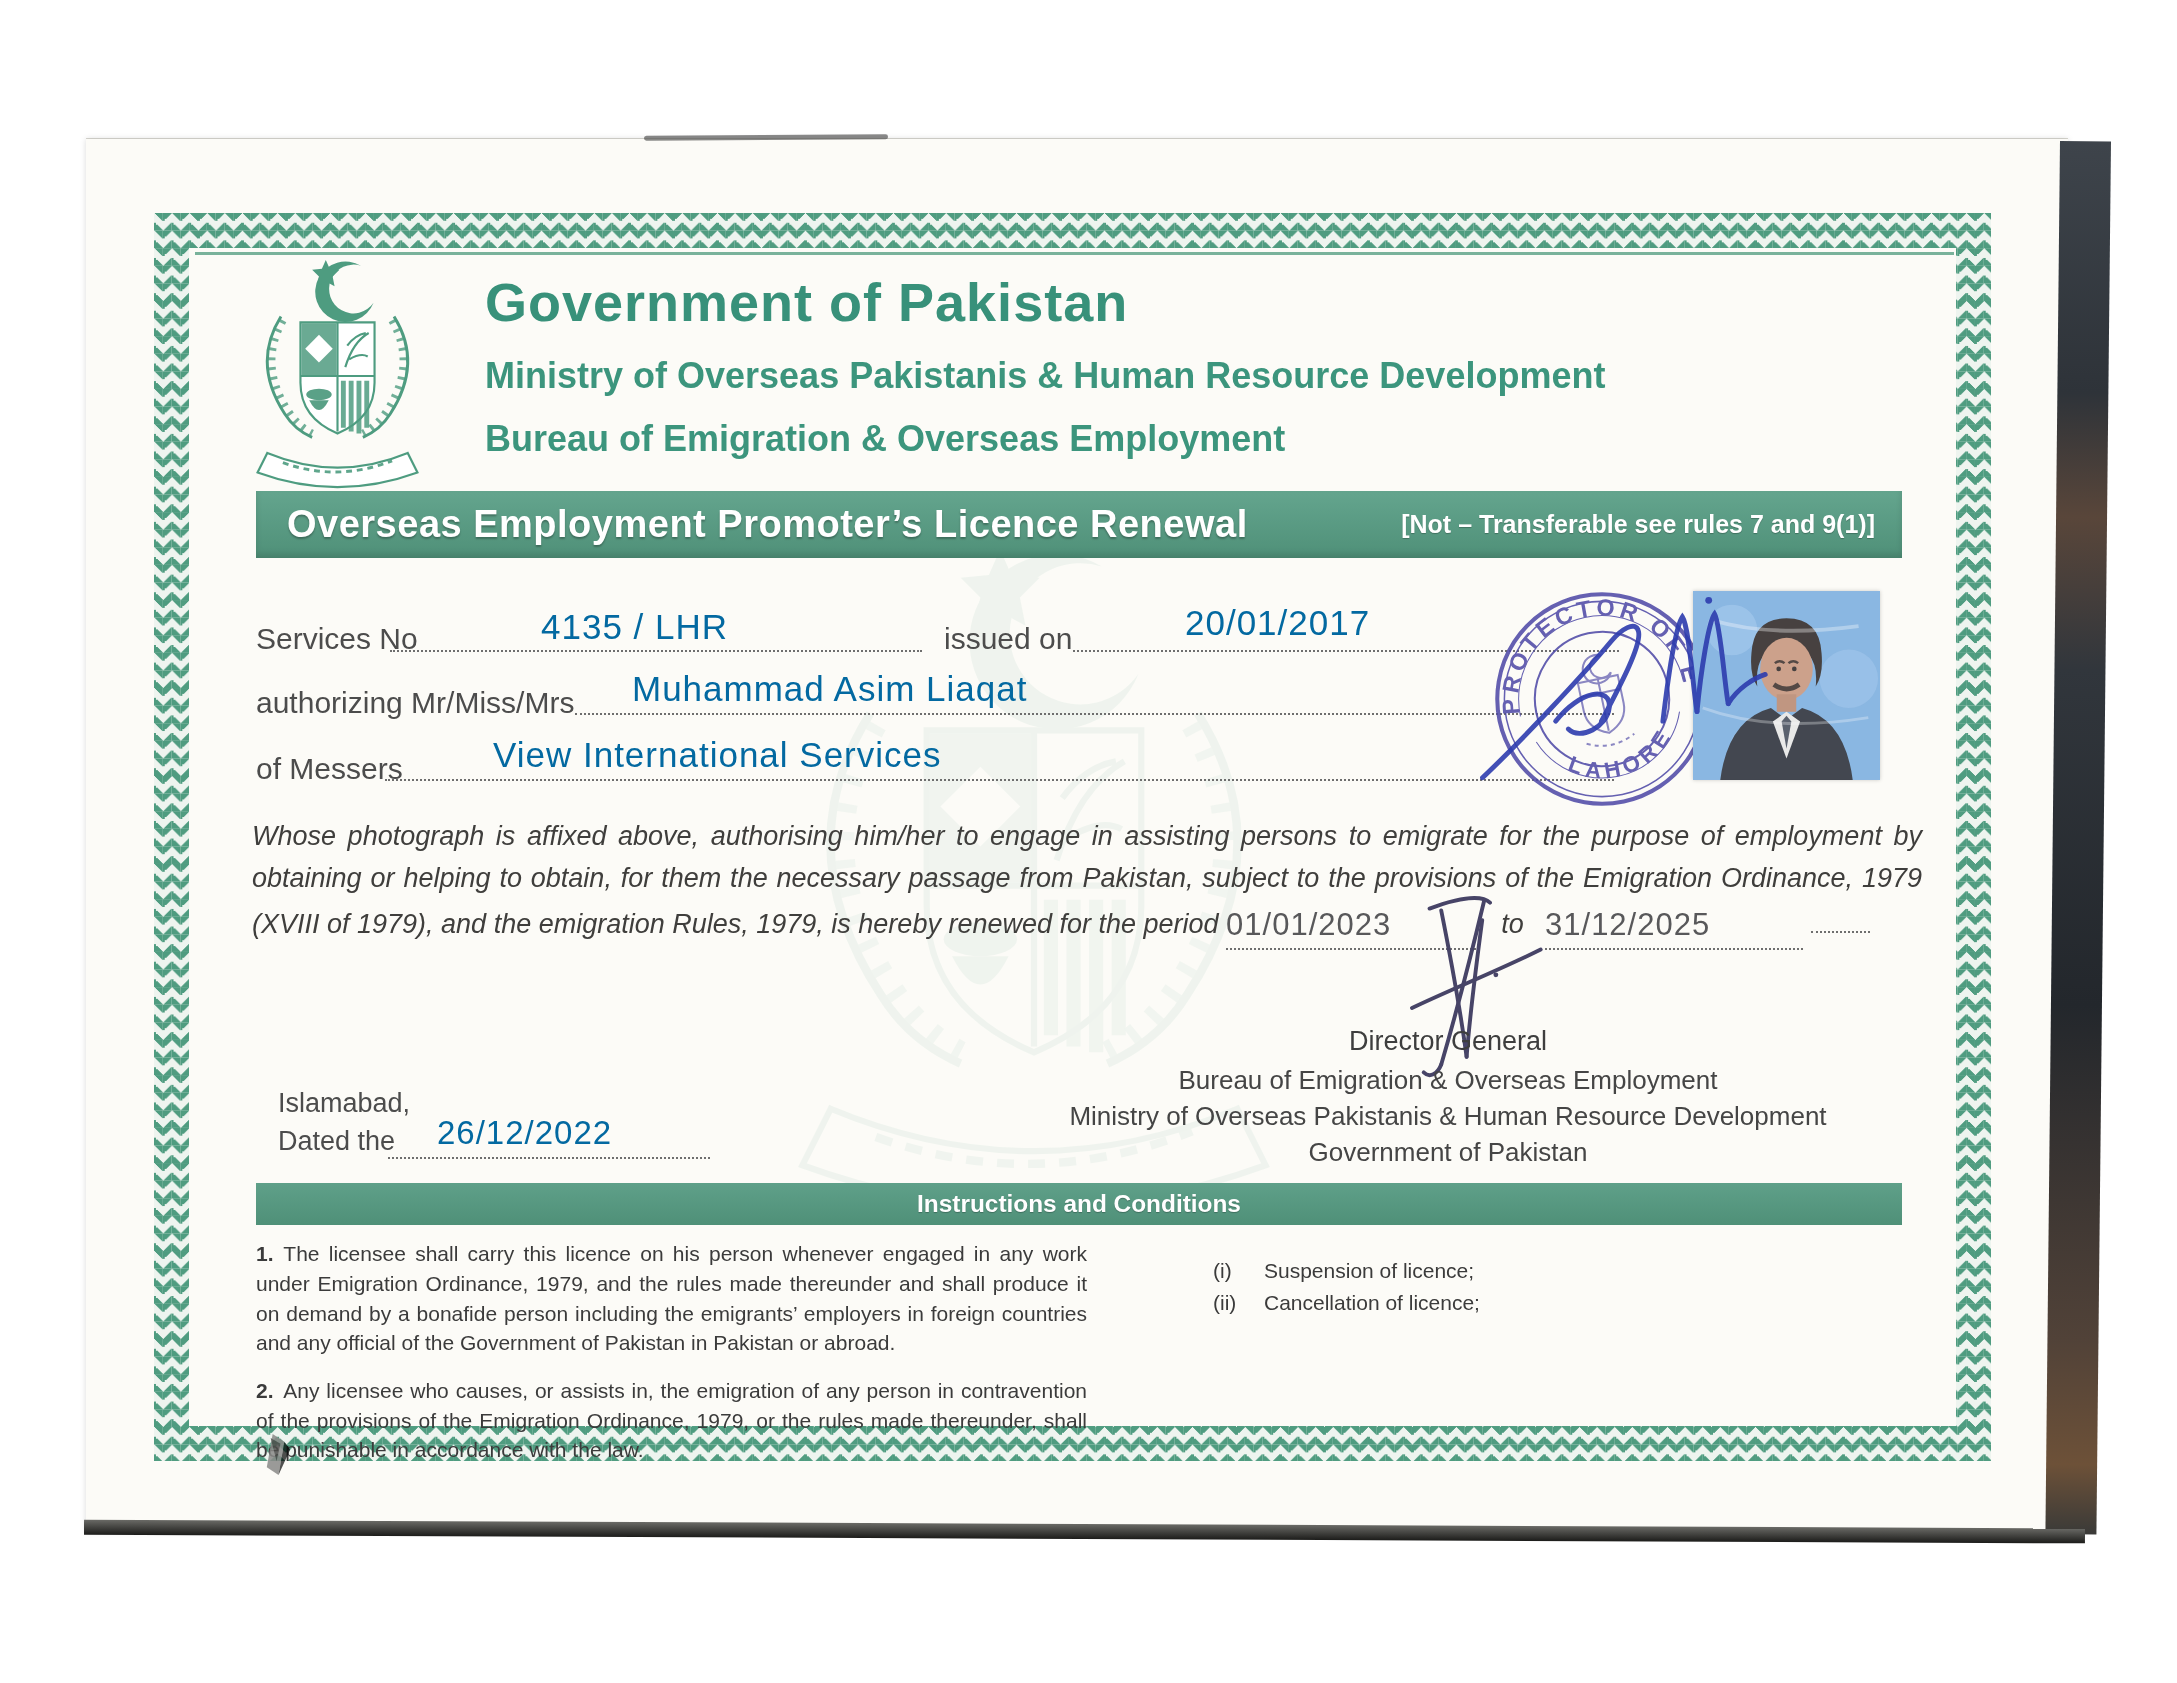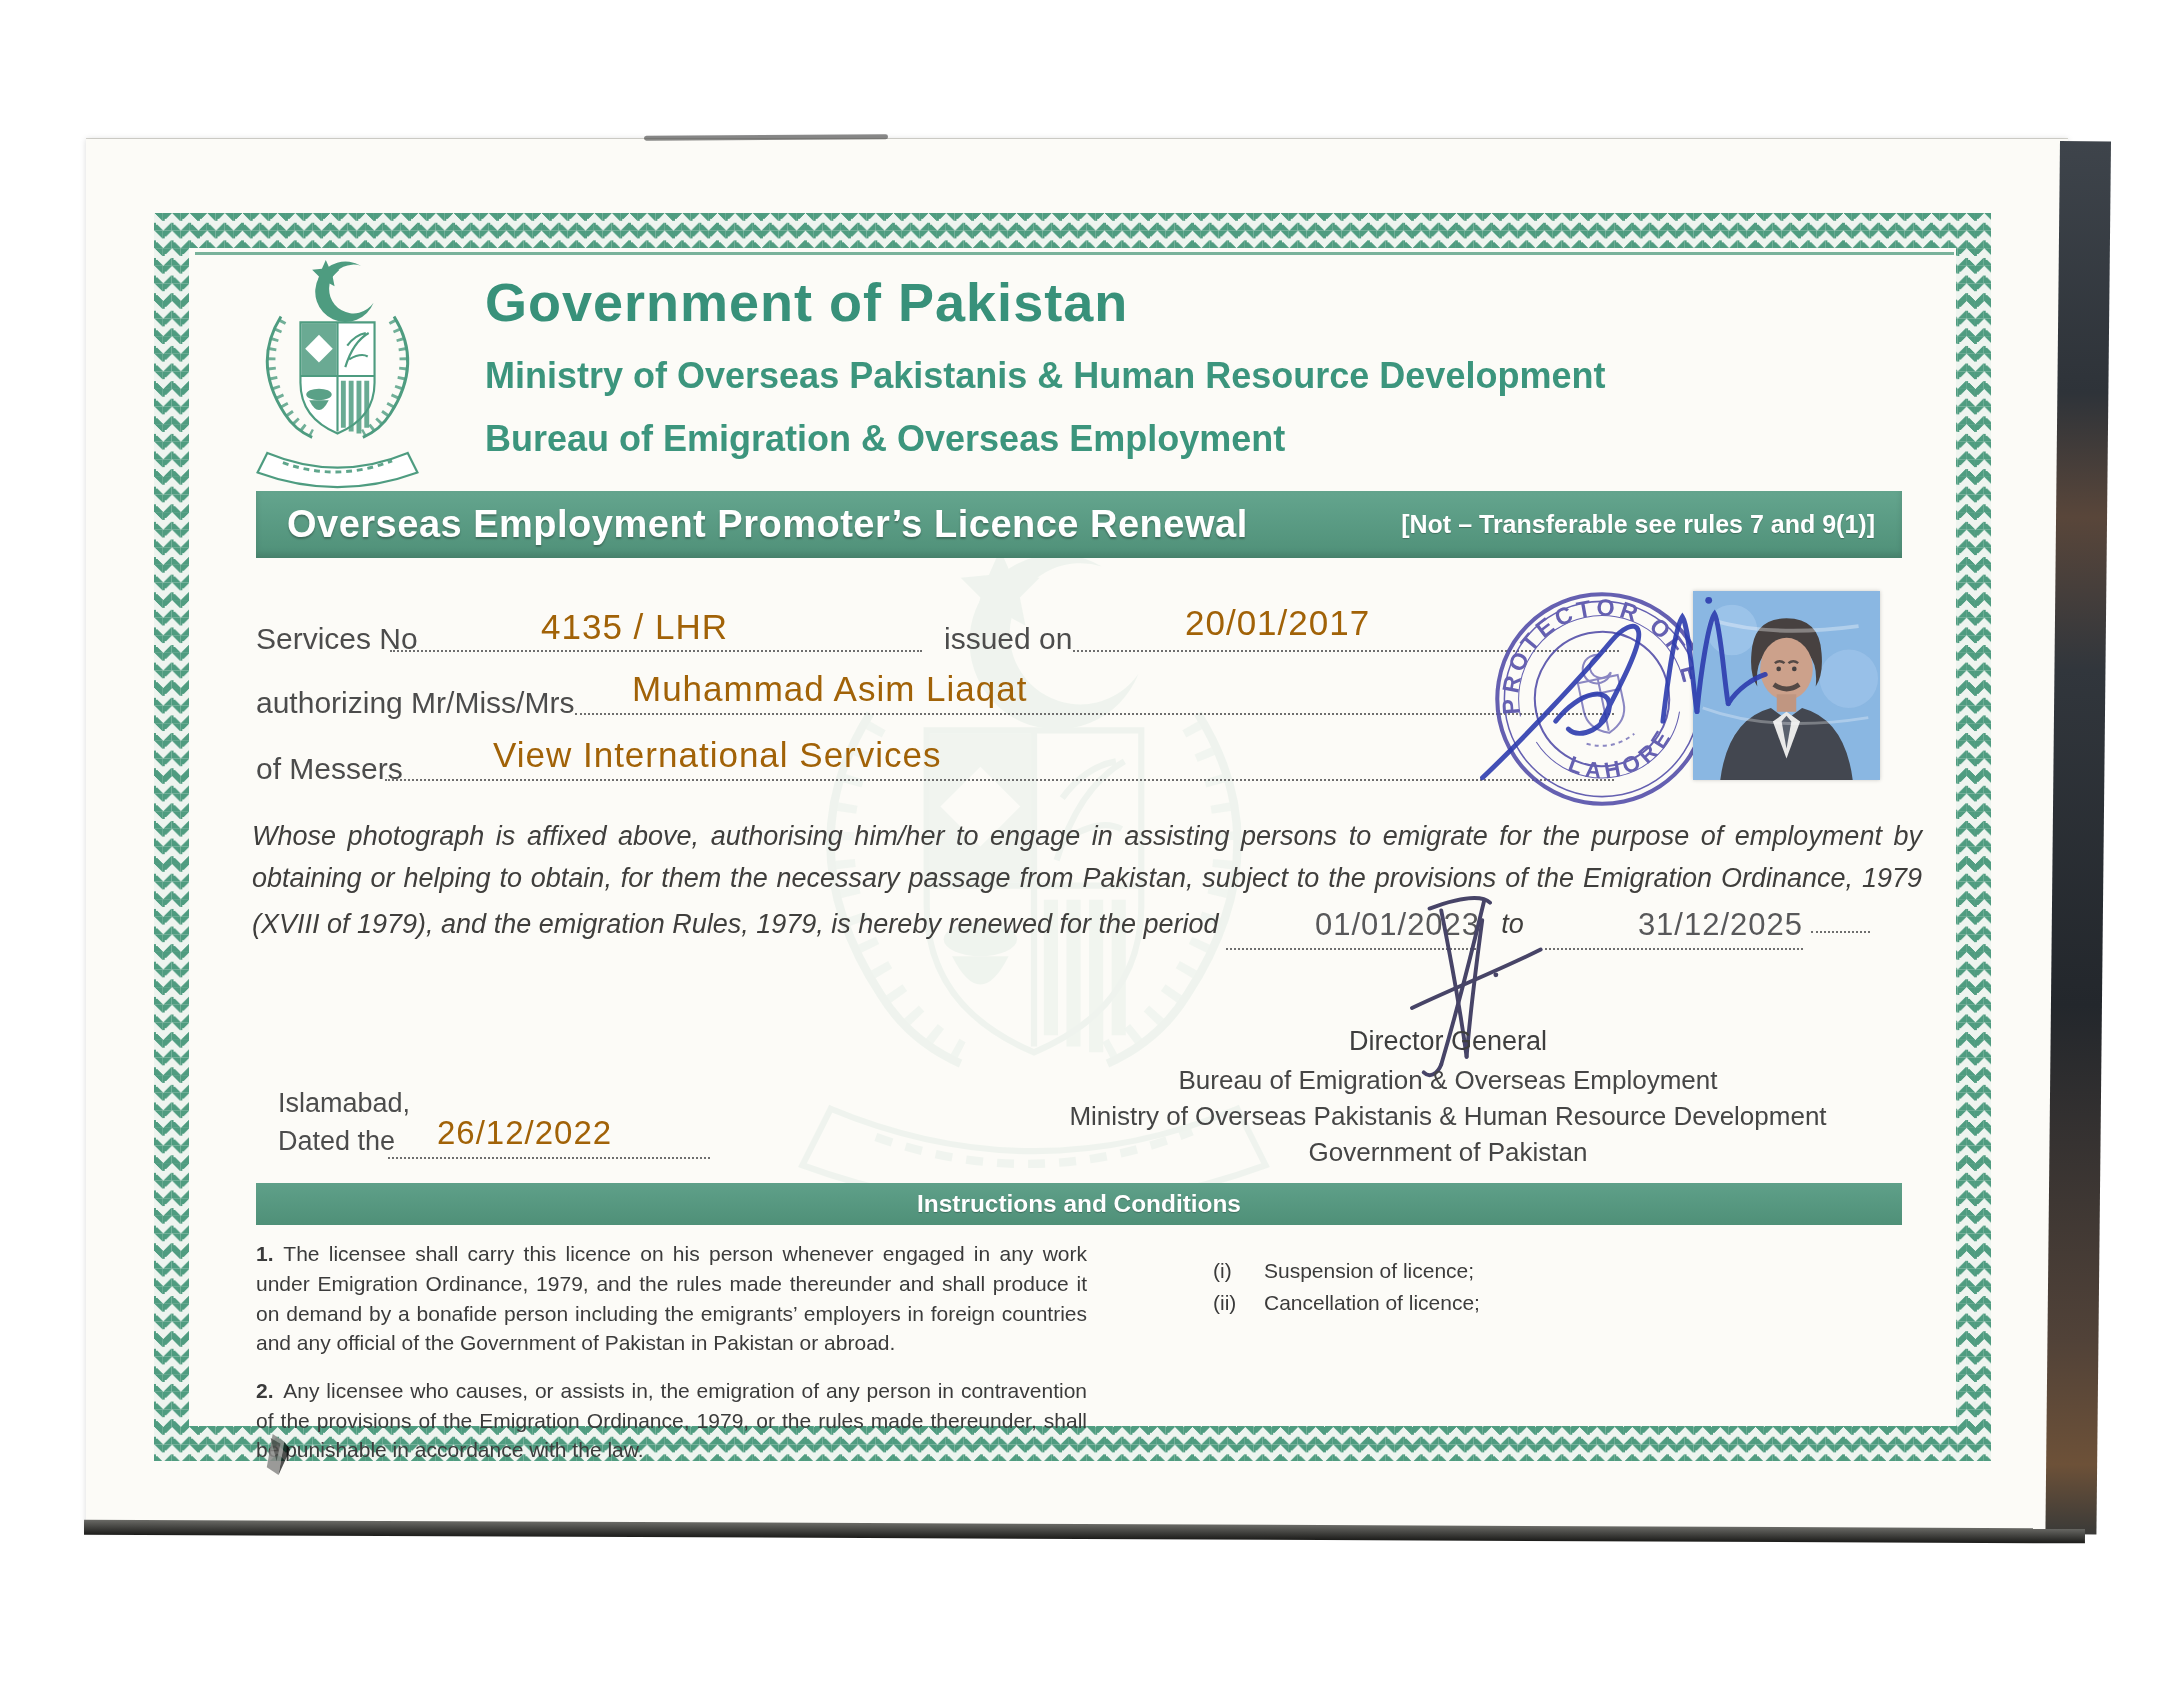--- a/index.html
+++ b/index.html
@@ -36,25 +36,25 @@
   
   #banner{position:absolute;left:256px;top:491px;width:1646px;height:67px;
      background:linear-gradient(#64a58e,#4f9078);box-shadow:inset 0 -3.9px 5.9px rgba(0,0,0,.12);}
   #banner-title{position:absolute;left:31px;top:0;line-height:67px;font-size:38px;font-weight:bold;color:#ffffff;
      text-shadow:0 2px 2px rgba(0,0,0,.28);letter-spacing:0.5px;}
   #banner-note{position:absolute;right:27px;top:0;line-height:67px;font-size:25px;font-weight:bold;color:#ffffff;
      text-shadow:0 1px 1px rgba(0,0,0,.25);}
   
   .flabel{position:absolute;font-size:30px;color:#4c4c4c;}
   .dots{position:absolute;height:0;border-bottom:2.9px dotted #6e6e6e;}
-  .fvalue{position:absolute;font-size:35px;color:#a16207;letter-spacing:1px;}
+  .fvalue{position:absolute;font-size:35px;color:#0369a1;letter-spacing:1px;}
   
   #legal{position:absolute;left:252px;top:815px;width:1670px;font-size:27px;line-height:1.56;
      font-style:italic;color:#3f3e3c;text-align:justify;}
-  .inline-dotfield{display:inline-block;border-bottom:2.9px dotted #6e6e6e;text-align:right;}
+  .inline-dotfield{display:inline-block;border-bottom:2.9px dotted #6e6e6e;text-align:left;}
   .inline-dotfield .ifv{font-style:normal;font-size:31px;color:#58585a;letter-spacing:1px;position:relative;top:2px;}
   
   #signatory{position:absolute;left:985px;top:1026px;width:926px;text-align:center;color:#3e3e3e;}
   #signatory .s1{font-size:27px;font-weight:normal;margin-bottom:7.8px;}
   #signatory .s2,#signatory .s3,#signatory .s4{font-size:26px;margin-bottom:4.9px;color:#454545;}
   #dir-sig{position:absolute;left:1373px;top:889px;width:195px;height:200px;}
   
   .dated-txt{position:absolute;font-size:27px;color:#4c4c4c;}
   
   #ins-bar{position:absolute;left:256px;top:1183px;width:1646px;height:42px;

